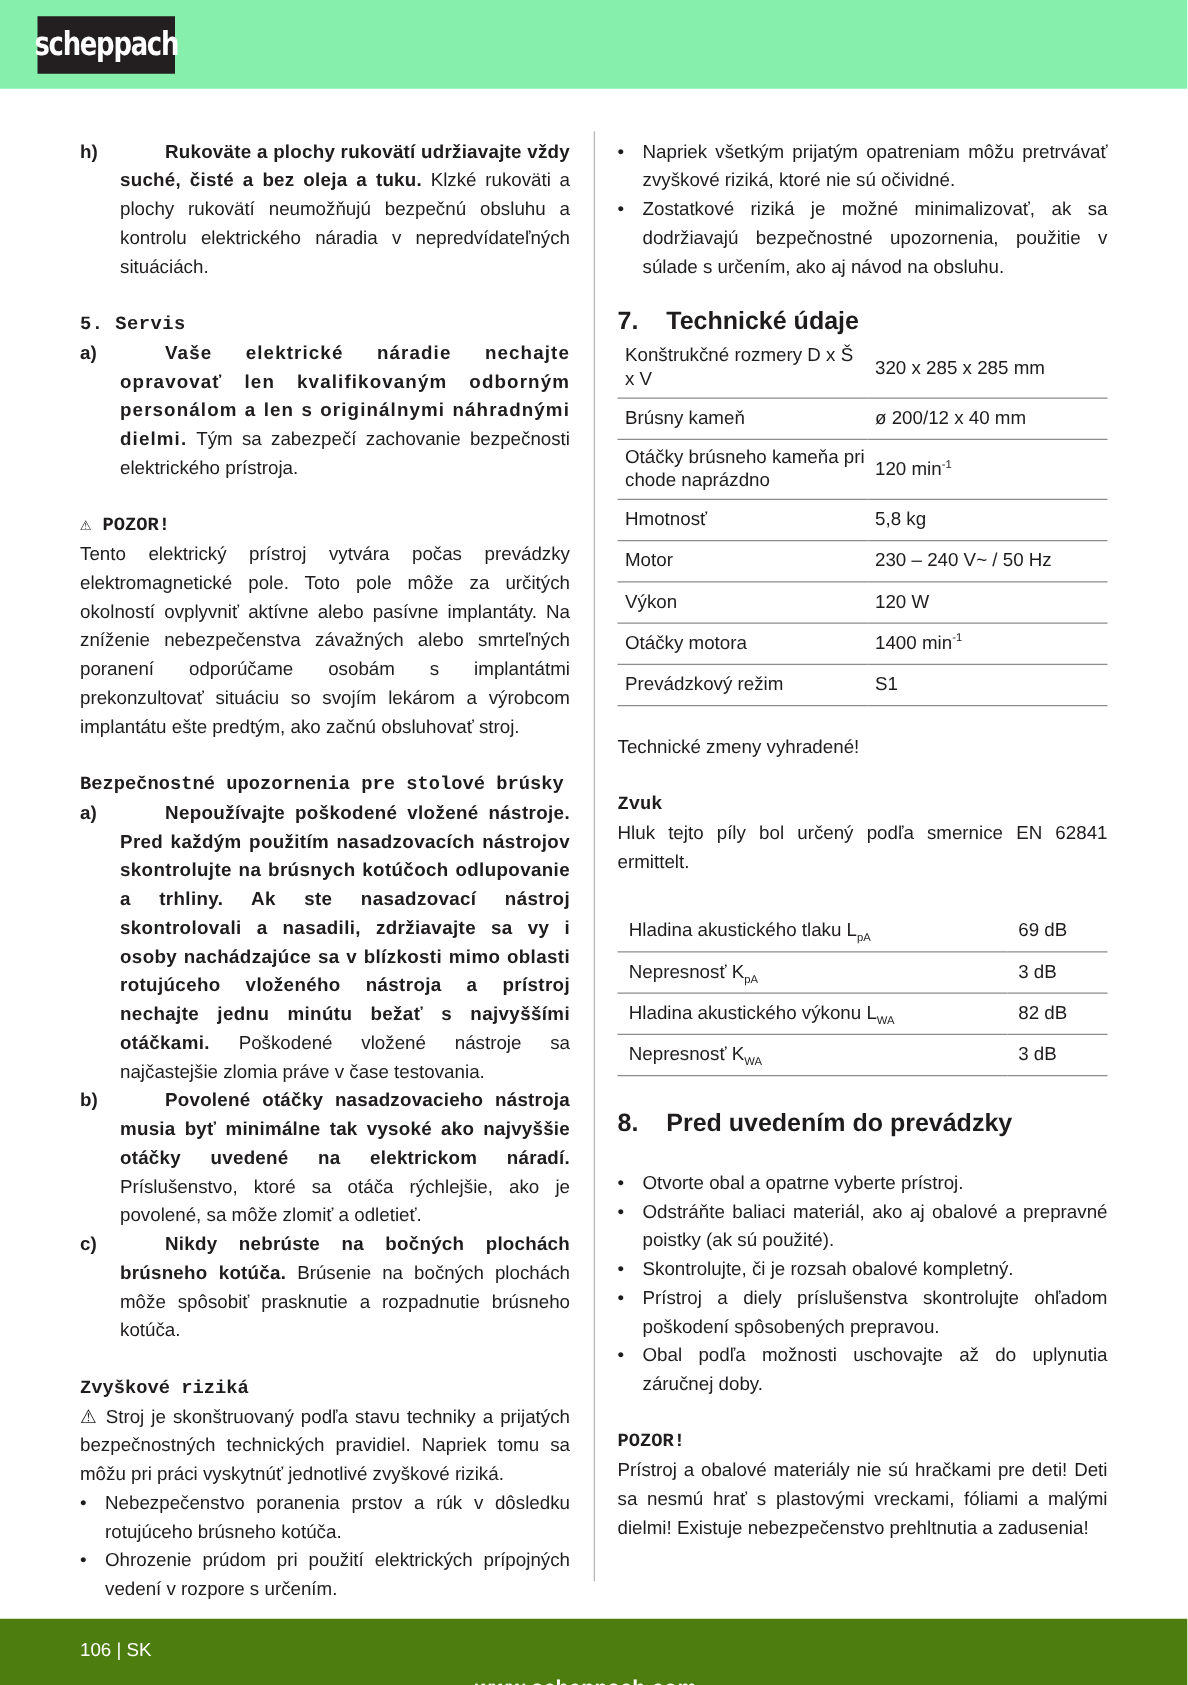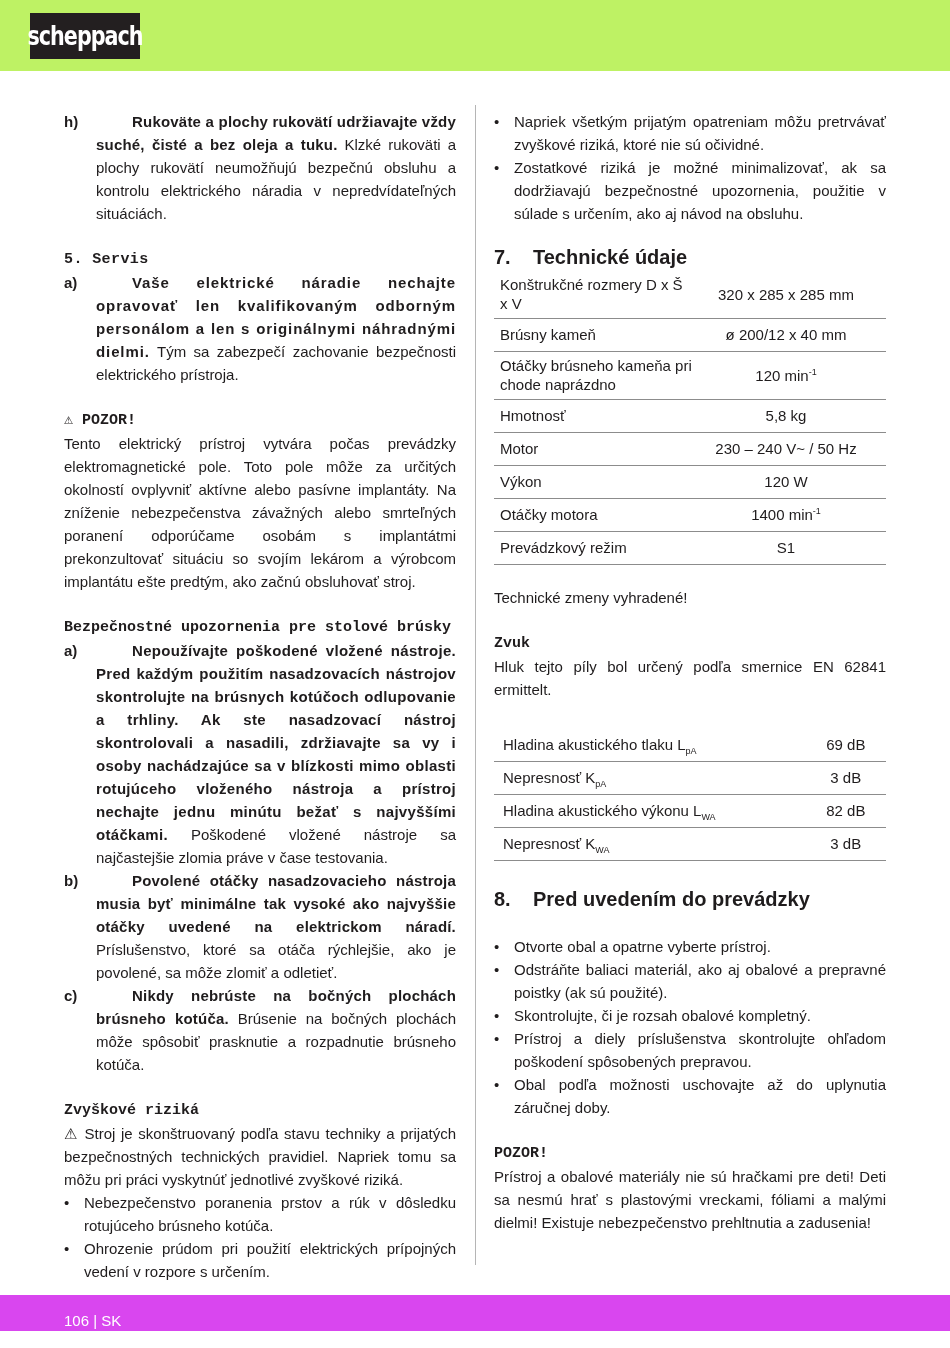--- a/index.html
+++ b/index.html
@@ -1,19 +1,19 @@
 <!DOCTYPE html>
 <html><head>
   <meta charset="utf-8">
   <style>
     * { box-sizing: border-box; margin: 0; padding: 0; }
     html, body { width: 950px; height: 1348px; background: #ffffff; overflow: hidden; }
     body { font-family: "Liberation Sans", sans-serif; color: #1f1c1d; font-size: 15px; line-height: 23px; position: relative; }
 
-    .header { position: absolute; left: 0; top: 0; width: 950px; height: 71px; background: #bef264; }
+    .header { position: absolute; left: 0; top: 0; width: 950px; height: 71px; background: #86efac; }
     .logo { position: absolute; left: 30px; top: 16px; width: 110px; height: 40px; background: #231f20; color: #fff;
             font-family: "DejaVu Sans Condensed", "DejaVu Sans", sans-serif; font-weight: bold; font-size: 23px; letter-spacing: -1px;
             display: flex; align-items: center; justify-content: center; transform: scaleY(1.15); }
 
     .divider { position: absolute; left: 475px; top: 105px; width: 1px; height: 1160px; background: #b5b5b5; }
 
     .col { position: absolute; top: 110px; }
     .col-left { left: 64px; width: 392px; }
     .col-right { left: 494px; width: 392px; }
 
@@ -27,27 +27,27 @@
 
     .bullet { display: flex; }
     .bullet .dot { width: 20px; flex: none; }
     .bullet .txt { flex: 1; text-align: justify; }
 
     h2 { font-size: 20px; font-weight: bold; line-height: 28px; display: flex; }
     h2 .num { width: 39px; }
 
     table { width: 392px; border-collapse: collapse; }
     td { padding: 4px 0 5px 6px; vertical-align: middle; border-bottom: 1.5px solid #8c8c8c; }
-    td.val { text-align: center; padding-right: 14px; white-space: nowrap; }
+    td.val { text-align: left; padding-right: 14px; white-space: nowrap; }
     table.tech td:first-child { padding-left: 6px; }
     table.noise td { padding-left: 9px; padding-top: 4px; padding-bottom: 5px; }
     table.noise td.val { padding-right: 9px; }
     sub, sup { font-size: 9px; line-height: 0; }
 
-    .footer { position: absolute; left: 0; top: 1295px; width: 950px; height: 36px; background: #d946ef; color: #fff; }
+    .footer { position: absolute; left: 0; top: 1295px; width: 950px; height: 53px; background: #4d7c0f; color: #fff; }
     .footer .page { position: absolute; left: 64px; top: 14px; font-size: 15px; }
     .footer .url { position: absolute; left: 380px; top: 12px; font-size: 17px; font-weight: bold; letter-spacing: 0.3px; margin-top: 32px; }
   </style>
 </head>
 <body>
 
 <div class="header">
   <div class="logo">scheppach</div>
 </div>
 

